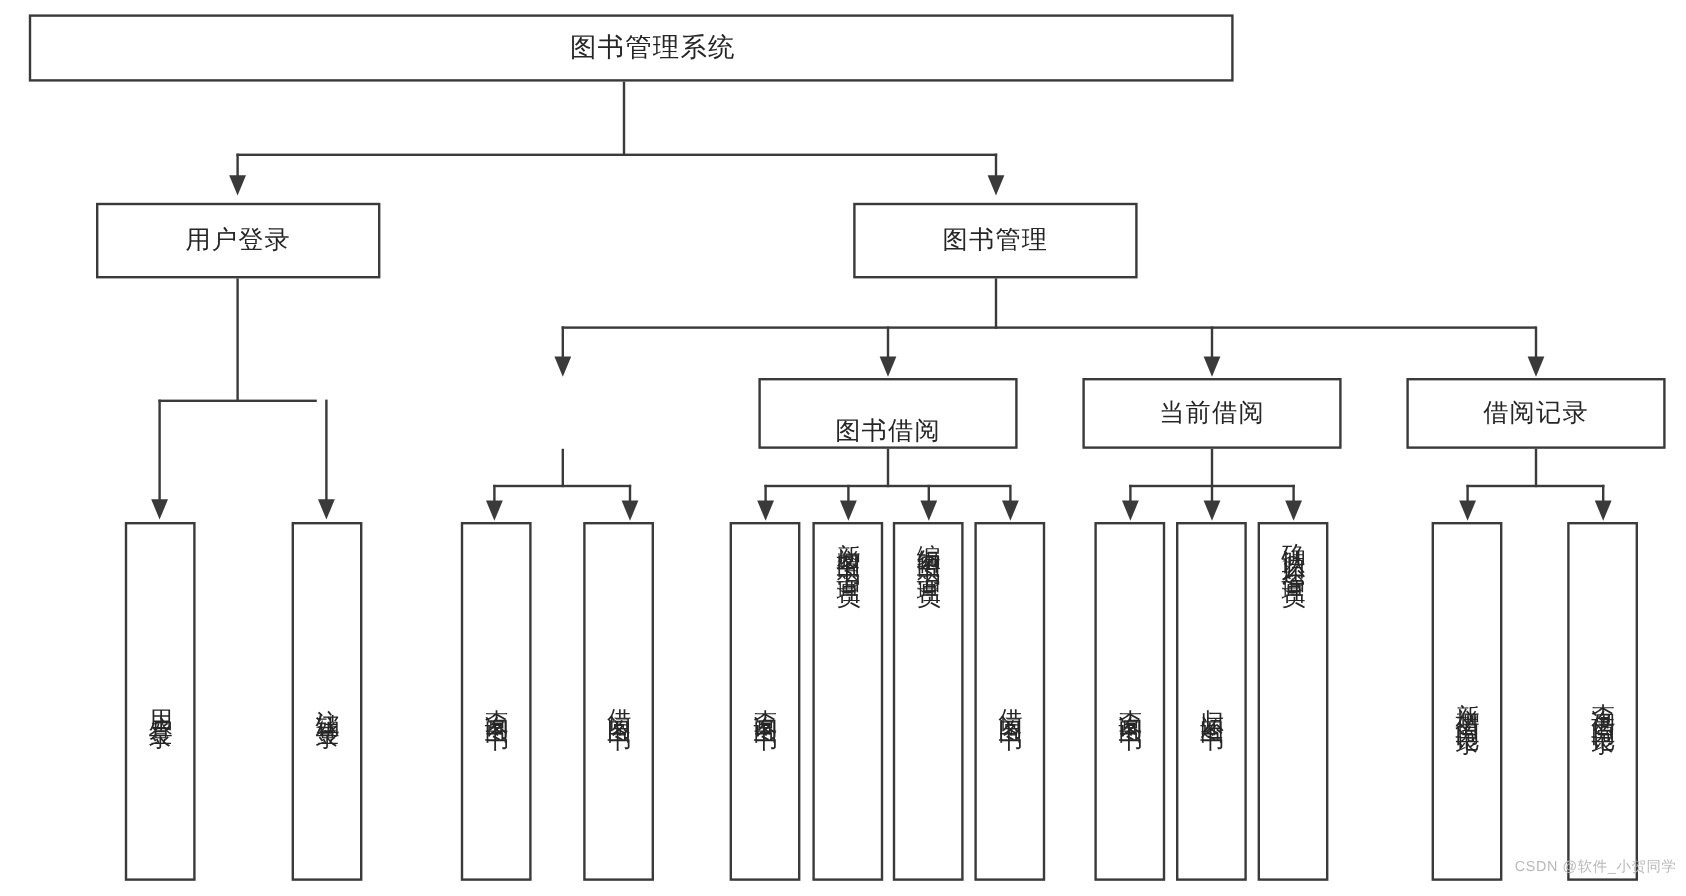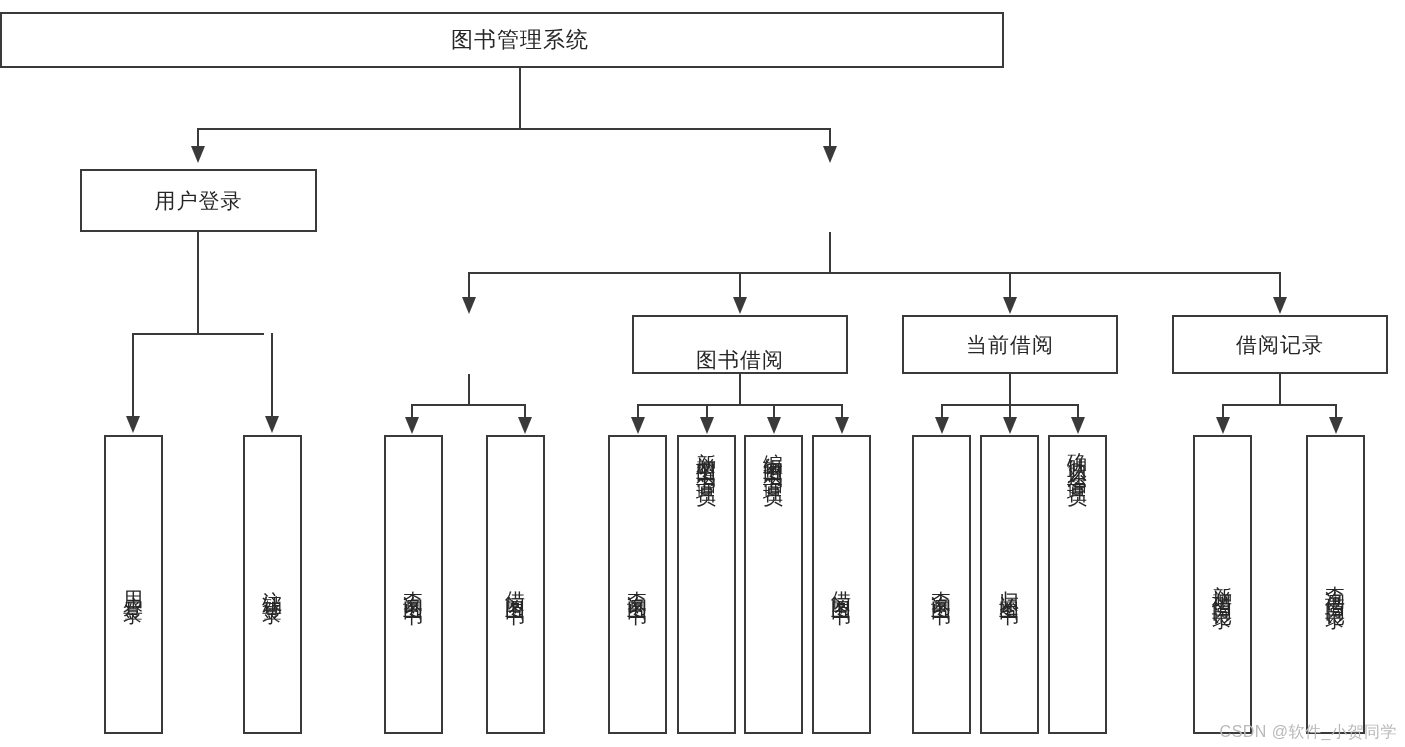--- a/index.html
+++ b/index.html
@@ -59,50 +59,53 @@
     position:absolute;
     width:0;height:0;
     border-left:7px solid transparent;
     border-right:7px solid transparent;
     border-top:17px solid #3a3a3a;
   }
   
   #watermark{
     position:absolute;
     right:8px;
-    bottom:4px;
-    font-size:16px;
+    bottom:16px;
+    font-size:12px;
     color:#b9b9b9;
     letter-spacing:0.5px;
     white-space:nowrap;
     user-select:none;
   }
 </style>
 </head>
 <body>
 
 <div id="canvas">
 
-  <div class="node root h" style="left:0;top:12px;width:1004px;height:56px;padding-left:36px;">
+  <div class="node root h" style="left:24px;top:12px;width:1004px;height:56px;padding-left:36px;">
     <span>图书管理系统</span>
   </div>
 
   <div class="ln vline" style="left:519px;top:68px;height:62px;"></div>
 
   <div class="ln hline" style="left:197px;top:128px;width:634px;"></div>
 
   <div class="ln vline" style="left:197px;top:128px;height:20px;"></div>
   <div class="arrow" style="left:191px;top:146px;"></div>
   <div class="ln vline" style="left:829px;top:128px;height:20px;"></div>
   <div class="arrow" style="left:823px;top:146px;"></div>
 
   <div class="node h" style="left:80px;top:169px;width:237px;height:63px;">
     <span>用户登录</span>
   </div>
 
+  <div class="node h" style="left:711px;top:169px;width:237px;height:63px;">
+    <span>图书管理</span>
+  </div>
 
   <div class="ln vline" style="left:197px;top:232px;height:103px;"></div>
   <div class="ln hline" style="left:132px;top:333px;width:132px;"></div>
   <div class="ln vline" style="left:132px;top:333px;height:85px;"></div>
   <div class="arrow" style="left:126px;top:416px;"></div>
   <div class="ln vline" style="left:271px;top:333px;height:85px;"></div>
   <div class="arrow" style="left:265px;top:416px;"></div>
 
   <div class="ln vline" style="left:829px;top:232px;height:42px;"></div>
   <div class="ln hline" style="left:468px;top:272px;width:812px;"></div>

